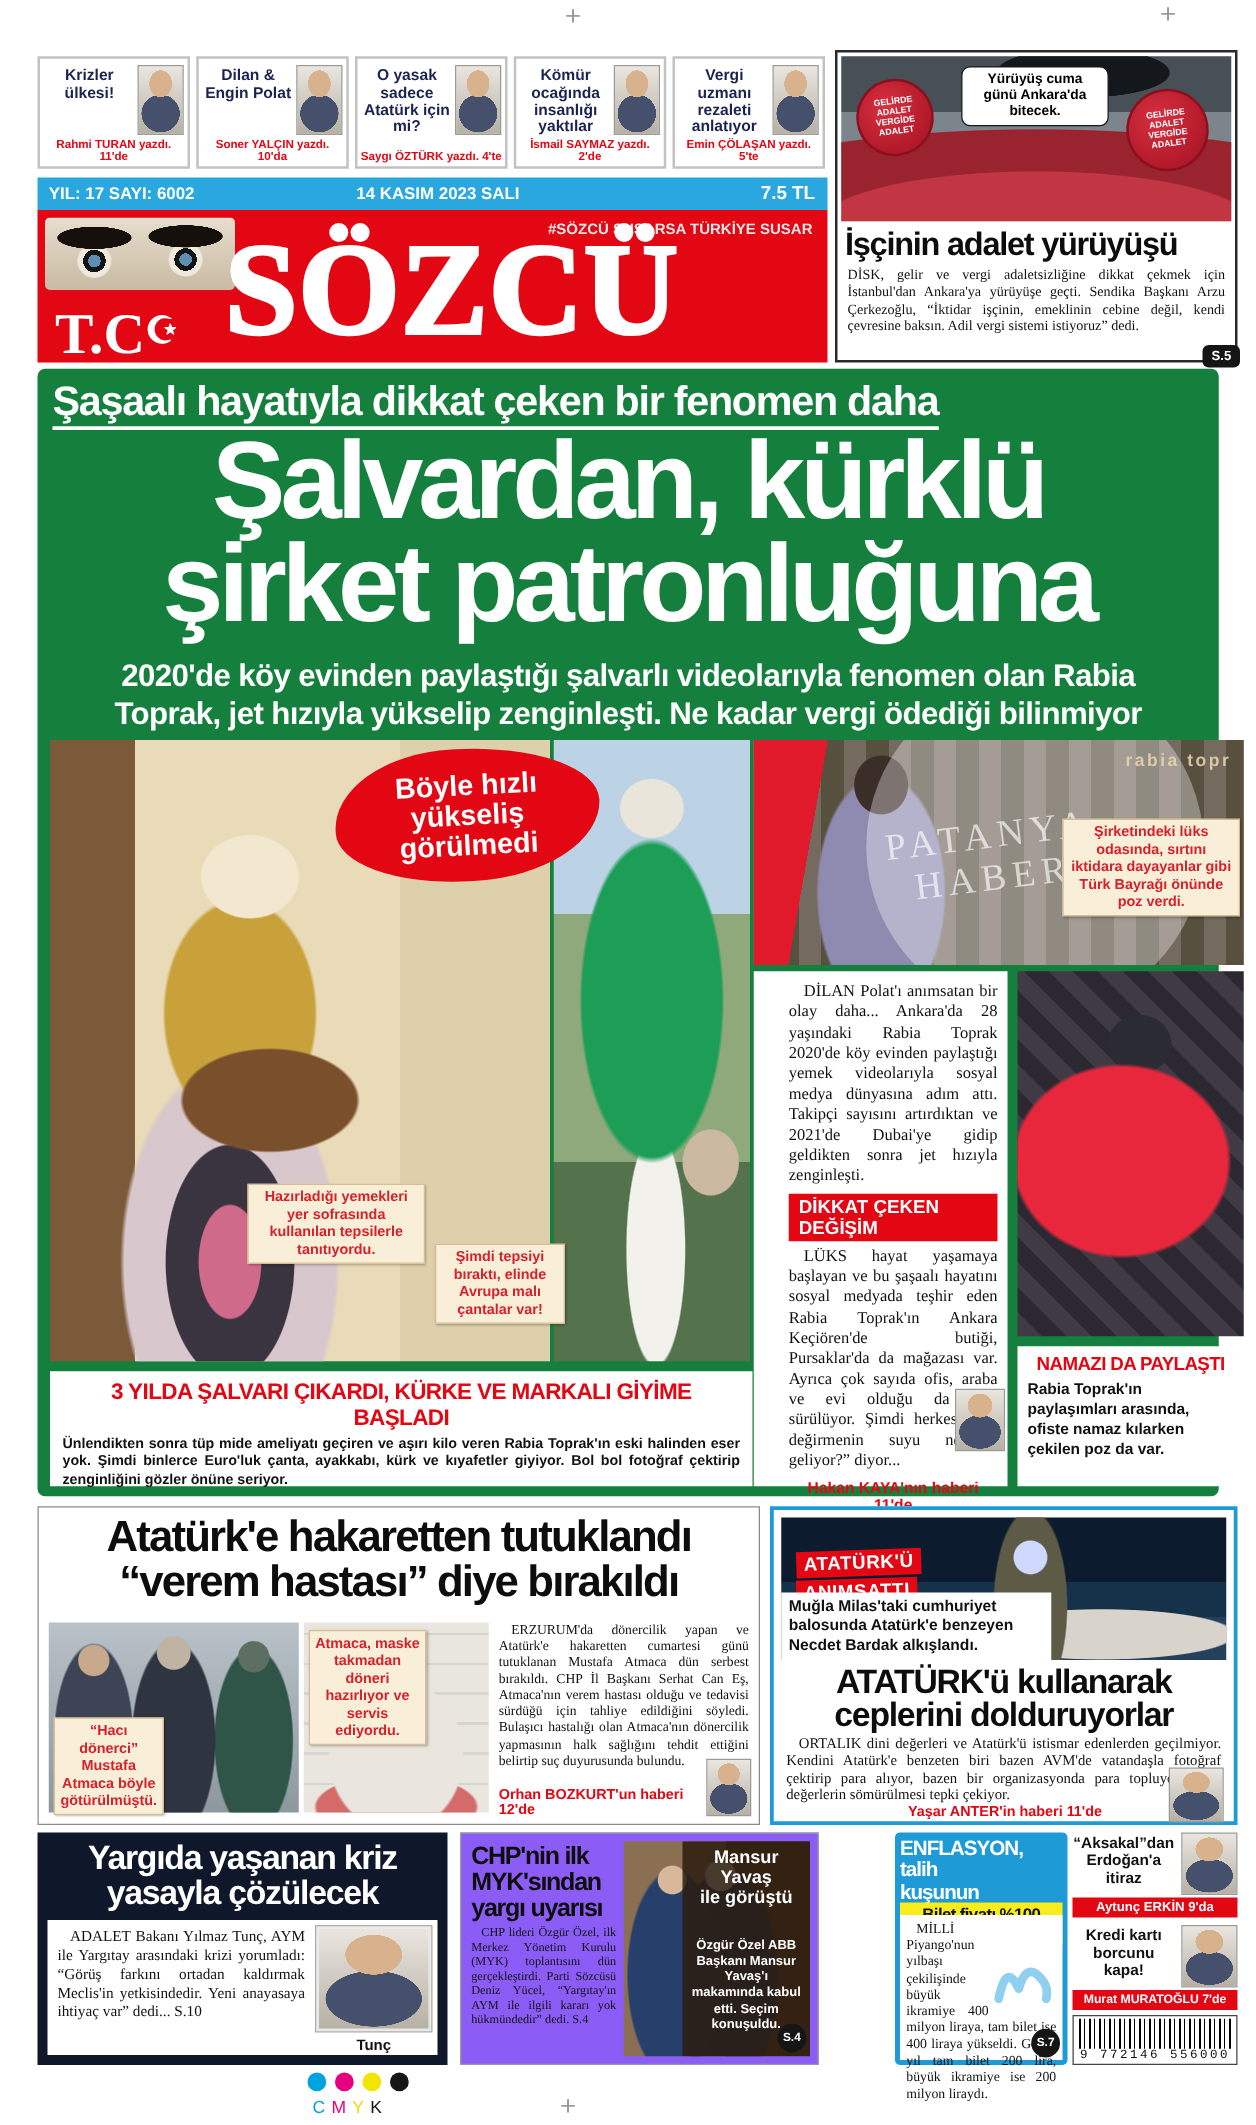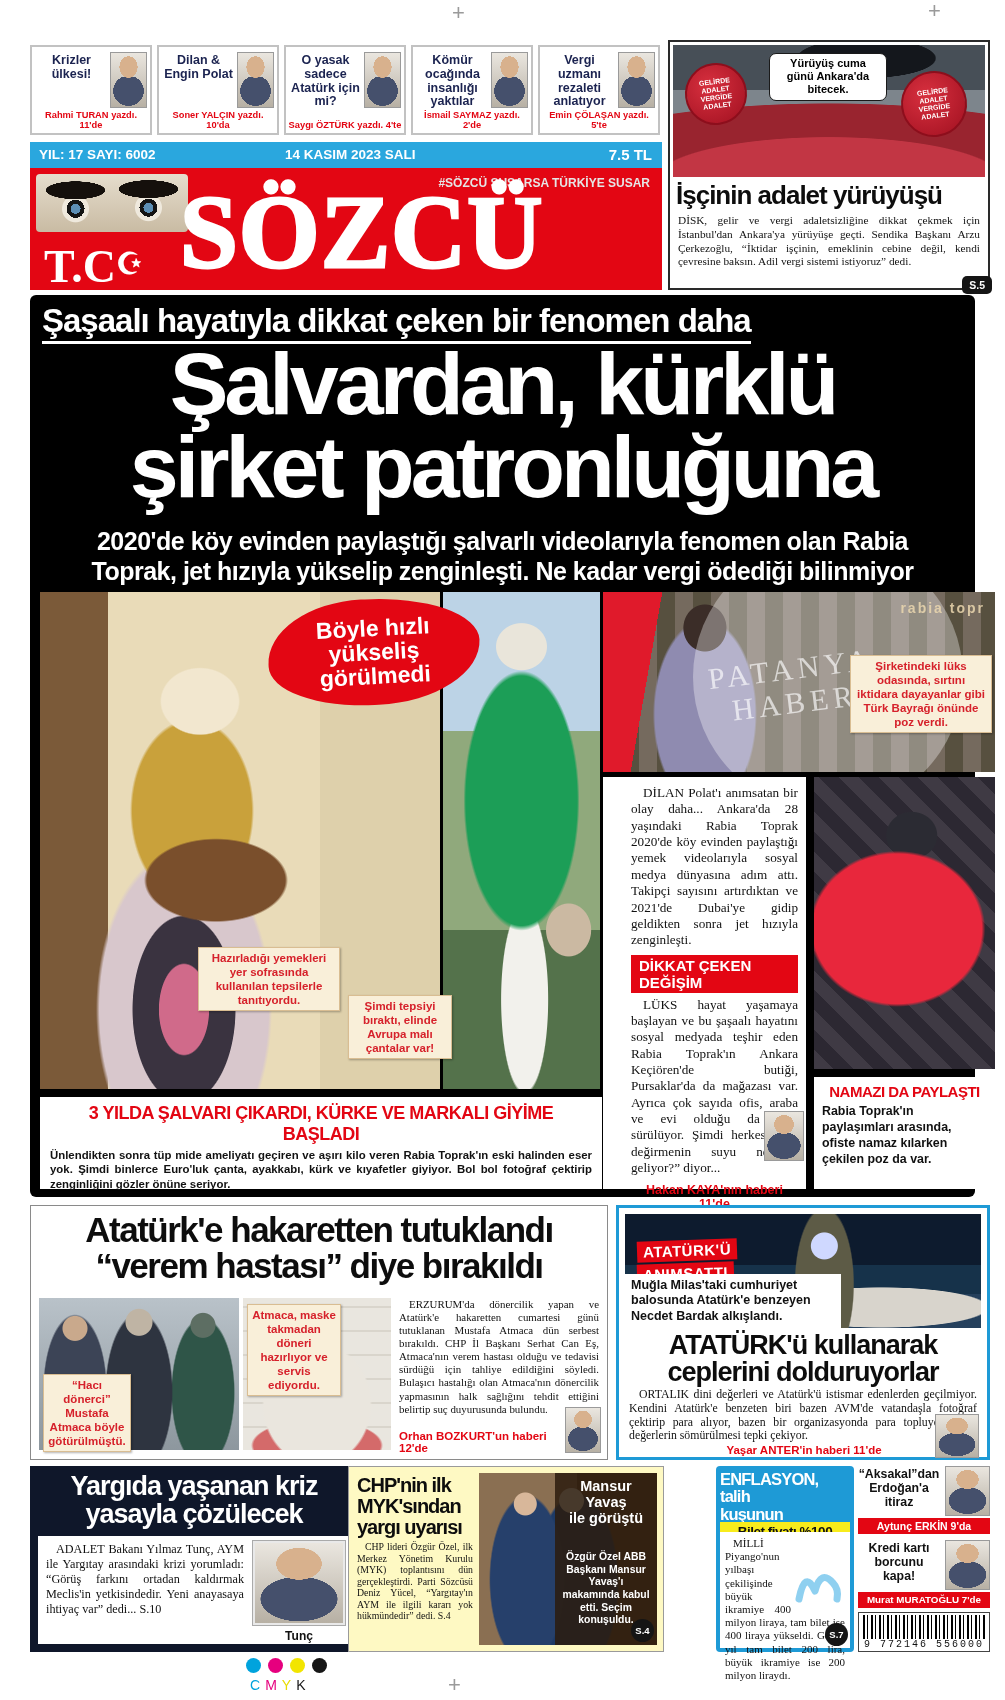--- a/index.html
+++ b/index.html
@@ -97,21 +97,21 @@
         radial-gradient(circle at 74% 58%, #5d8fb5 0 5px, #141414 5px 9px, #efe9dd 9px 13px, rgba(0,0,0,0) 14px),
         linear-gradient(#e6ddcd,#c9bba3);border-radius:4px"></div>
     <div class="b" style="left:14px;bottom:0px;color:#fff;font-family:'Liberation Serif',serif;font-weight:700;font-size:46px;line-height:1">
       <span>T.C</span><span style="font-size:30px;vertical-align:8px">☪</span>
     </div>
     <div class="b" style="right:12px;top:8px;color:#e5e5e5;font-weight:700;font-size:12px">#SÖZCÜ SUSARSA TÜRKİYE SUSAR</div>
     <div class="b" style="left:150px;top:14px;color:#fff;font-family:'Liberation Serif',serif;font-weight:700;font-size:104px;line-height:.96;letter-spacing:1px;-webkit-text-stroke:3px #fff">SÖZCÜ</div>
   </div>
 </div>
 
-<div class="b" style="left:30px;top:295px;width:945px;height:902px;background:#000000;border-radius:6px">
+<div class="b" style="left:30px;top:295px;width:945px;height:902px;background:#15803d;border-radius:6px">
   <div class="b" style="left:12px;top:7px;color:#fff;font-weight:800;font-size:33px;letter-spacing:-1px">
     <span style="border-bottom:3px solid #fff;padding-bottom:2px">Şaşaalı hayatıyla dikkat çeken bir fenomen daha</span>
   </div>
   <div class="b" style="left:0;top:48px;width:100%;text-align:center;color:#fff;font-weight:800;font-size:88px;line-height:.94;letter-spacing:-4px">
     <span style="display:block">Şalvardan, kürklü</span>
     <span style="display:block">şirket patronluğuna</span>
   </div>
   <div class="b" style="left:10px;right:10px;top:232px;text-align:center;color:#fff;font-weight:800;font-size:25px;line-height:1.18;letter-spacing:-0.5px">
     <span style="display:block">2020'de köy evinden paylaştığı şalvarlı videolarıyla fenomen olan Rabia</span>
     <span style="display:block">Toprak, jet hızıyla yükselip zenginleşti. Ne kadar vergi ödediği bilinmiyor</span>
@@ -239,21 +239,21 @@
     <span style="display:block">Yargıda yaşanan kriz</span>
     <span style="display:block">yasayla çözülecek</span>
   </div>
   <div class="b" style="left:8px;right:8px;top:70px;bottom:8px;background:#fff;padding:6px 6px 4px 8px">
     <div class="serif jc" style="font-size:12.2px;line-height:1.22;width:198px;text-indent:10px">ADALET Bakanı Yılmaz Tunç, AYM ile Yargıtay arasındaki krizi yorumladı: “Görüş farkını ortadan kaldırmak Meclis'in yetkisindedir. Yeni anayasaya ihtiyaç var” dedi... S.10</div>
     <div class="b port" style="right:5px;top:5px;width:92px;height:84px;border:2px solid #e9e9e9;outline:1px solid #aaa"></div>
     <div class="b" style="right:5px;bottom:1px;width:92px;text-align:center;font-weight:800;font-size:12px;color:#111">Tunç</div>
   </div>
 </div>
 
-<div class="b" style="left:348px;top:1466px;width:316px;height:186px;border:1px solid #9a9a9a;background:#fef9c3">
+<div class="b" style="left:368px;top:1466px;width:287px;height:186px;border:1px solid #9a9a9a;background:#8b5cf6">
   <div class="b" style="left:8px;top:8px;width:116px;font-weight:800;font-size:20px;letter-spacing:-1px;line-height:1.04;color:#0d0d0d">
     <span style="display:block">CHP'nin ilk</span>
     <span style="display:block">MYK'sından</span>
     <span style="display:block">yargı uyarısı</span>
   </div>
   <div class="b serif jc" style="left:8px;top:74px;width:116px;font-size:9.8px;line-height:1.18;text-indent:8px">CHP lideri Özgür Özel, ilk Merkez Yönetim Kurulu (MYK) toplantısını dün gerçekleştirdi. Parti Sözcüsü Deniz Yücel, “Yargıtay'ın AYM ile ilgili kararı yok hükmündedir” dedi. S.4</div>
   <div class="b" style="left:130px;top:6px;right:6px;bottom:6px;overflow:hidden;background:
       radial-gradient(circle at 26% 18%, #d8b79a 0 11px, rgba(0,0,0,0) 12px),
       radial-gradient(circle at 52% 16%, #e3d9d2 0 12px, rgba(0,0,0,0) 13px),
       radial-gradient(ellipse 38px 85px at 27% 62%, #26406b 0 96%, rgba(0,0,0,0) 100%),

